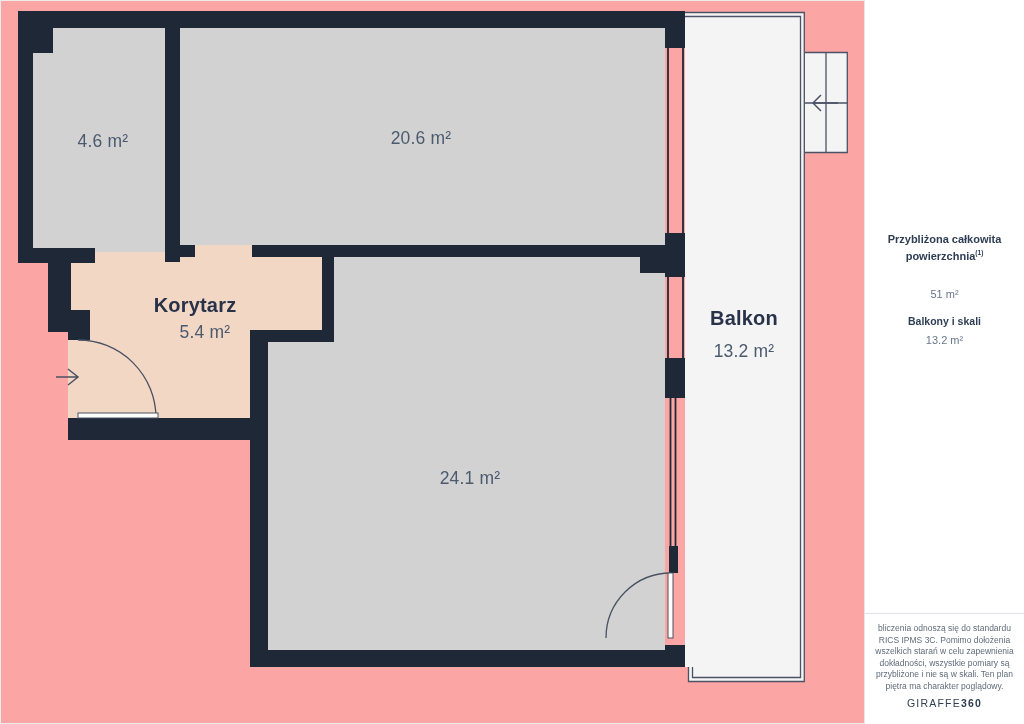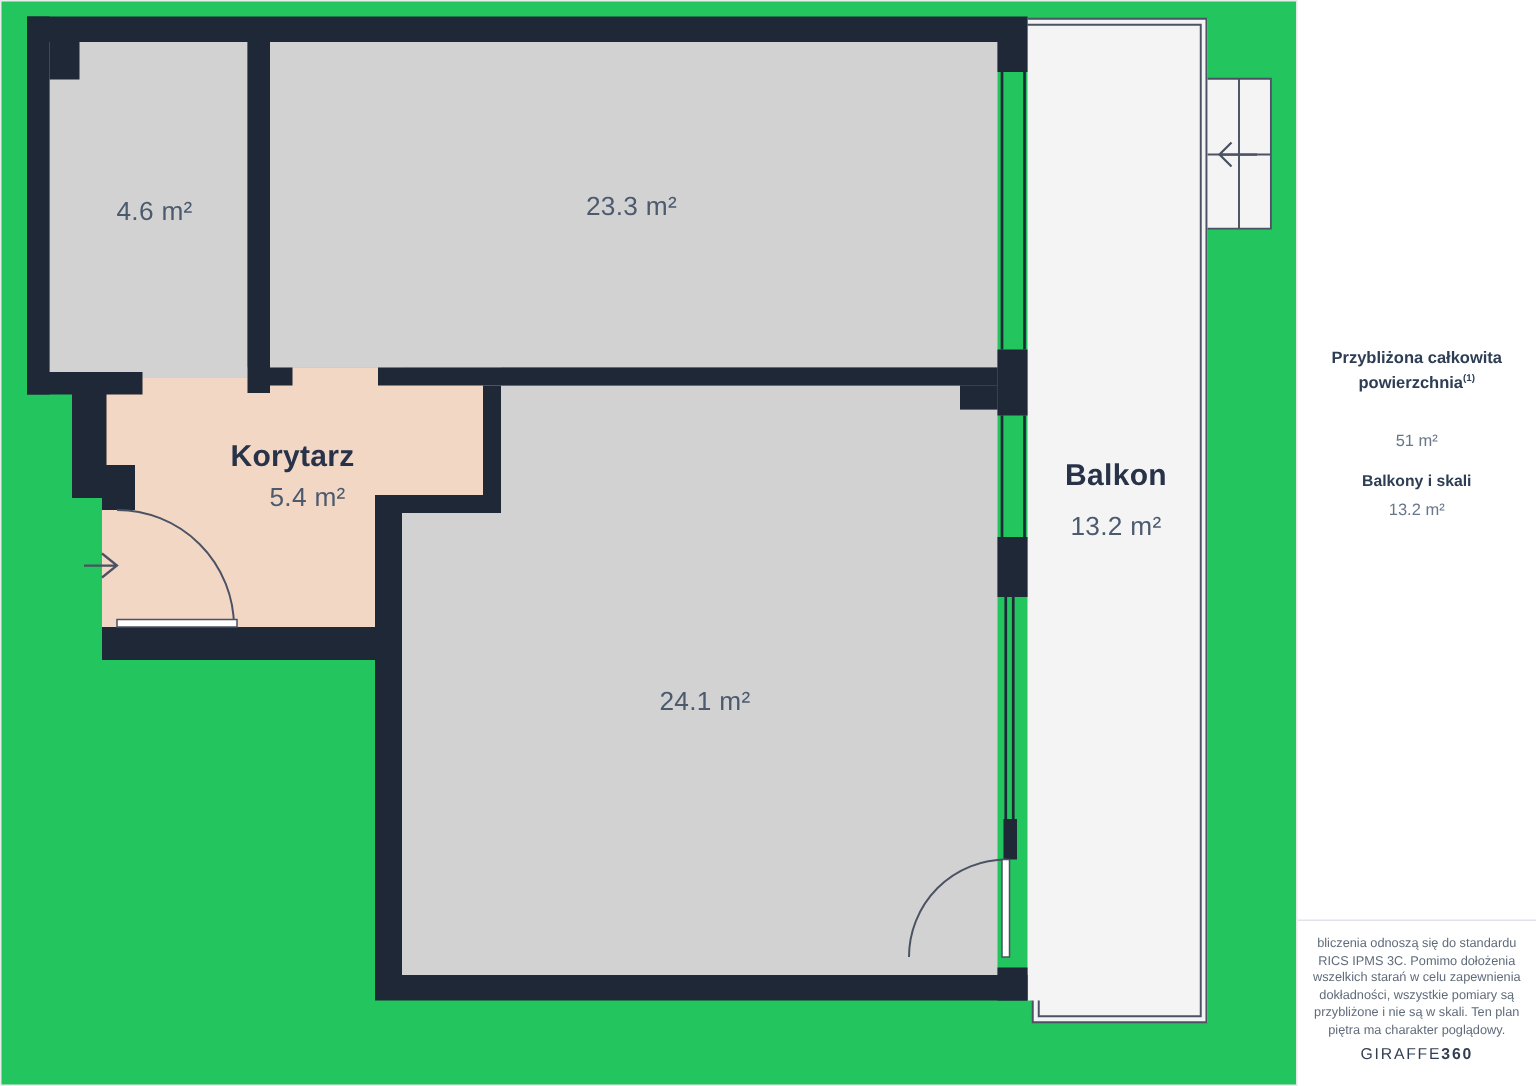--- a/index.html
+++ b/index.html
@@ -11,21 +11,21 @@
     --label-strong:#283349;
     --label-muted:#4c5a6e;
     --sidebar-strong:#2d3d54;
     --sidebar-muted:#68768a;
     --border-light:#e0e4e8;
   }
   *{margin:0;padding:0;box-sizing:border-box;}
   html,body{background:#ffffff;}
   body{font-family:"Liberation Sans", sans-serif;}
   .page{
-    position:relative;width:1024px;height:724px;background:#22c55e;
+    position:relative;width:1024px;height:724px;background:#fca5a5;
     box-shadow:inset 0 0 0 1px #ececec;overflow:hidden;
   }
   .plan{position:absolute;left:0;top:0;width:864px;height:724px;}
   .plan svg{position:absolute;left:0;top:0;}
   .wall{fill:var(--wall-color);}
   .room{fill:var(--room-fill);}
   .corridor{fill:var(--corridor-fill);}
   .balcony-fill{fill:var(--balcony-fill);}
   .thin{stroke:var(--line-color);stroke-width:1.3;fill:none;}
   .winline{stroke:var(--wall-color);stroke-width:1.8;}
@@ -143,24 +143,24 @@
       </g>
       <path class="arrow" d="M56,377 H77 M68,369 L78,377 L68,385"></path>
 
       <g>
         <path class="thin" d="M606,638 A65,65 0 0 1 671,573"></path>
         <rect class="leaf" x="668" y="573" width="5" height="65"></rect>
       </g>
     </svg>
 
     <div class="plan-label" style="left:103px;top:141px;">4.6 m²</div>
-    <div class="plan-label" style="left:421px;top:138px;">23.3 m²</div>
+    <div class="plan-label" style="left:421px;top:138px;">20.6 m²</div>
     <div class="plan-label strong" style="left:195px;top:305px;">Korytarz</div>
     <div class="plan-label" style="left:195px;top:332px;padding-left:20px;">5.4 m²</div>
-    <div class="plan-label" style="left:470px;top:468px;text-align:right;">24.1 m²</div>
+    <div class="plan-label" style="left:470px;top:478px;text-align:right;">24.1 m²</div>
     <div class="plan-label strong" style="left:744px;top:318px;">Balkon</div>
     <div class="plan-label" style="left:744px;top:351px;">13.2 m²</div>
   </div>
 
   <div class="sidebar">
 
     <div class="total-block">
       <div class="total-title"><span>Przybliżona całkowita powierzchnia</span><sup>(1)</sup></div>
       <div class="total-value">51 m²</div>
       <div class="balcony-title">Balkony i skali</div>

